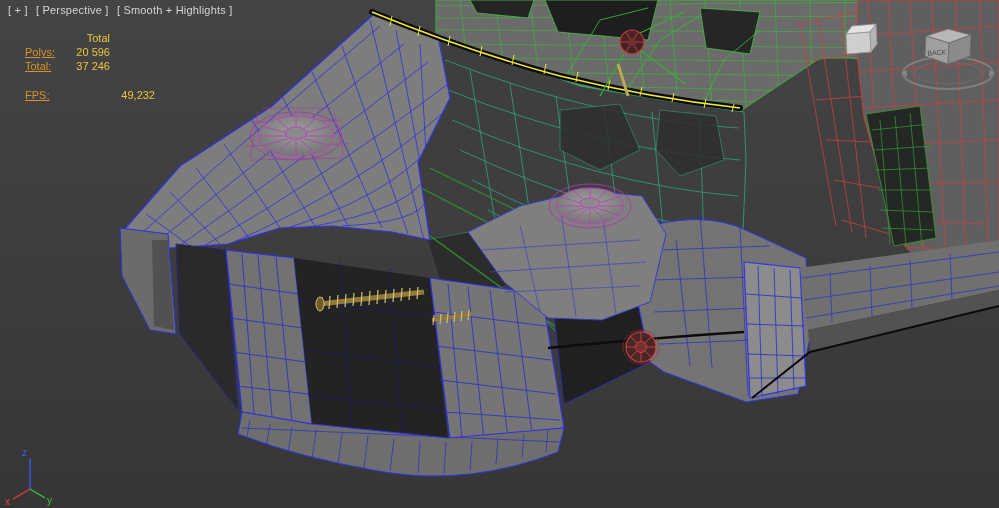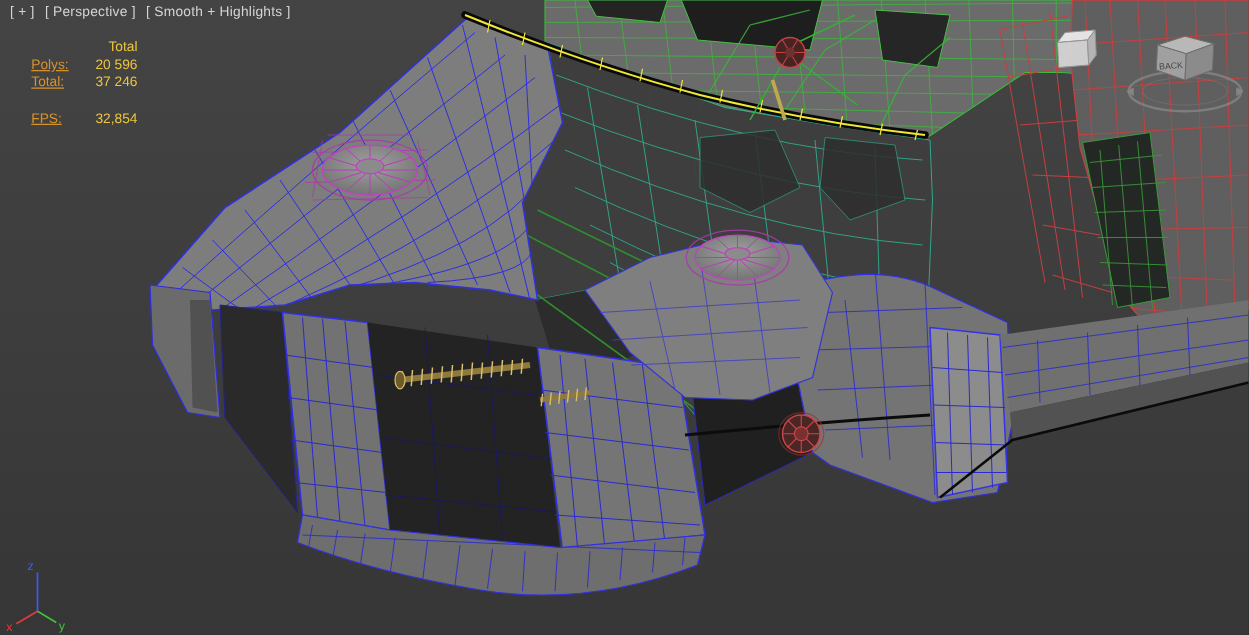--- a/index.html
+++ b/index.html
@@ -6,21 +6,21 @@
   .screen{position:relative;width:999px;height:508px;overflow:hidden;
           font-family:"Liberation Sans",sans-serif;background:#3d3d3d;}
   .screen svg{position:absolute;left:0;top:0;}
   .vp-label{position:absolute;left:8px;top:4px;font-size:11px;color:#d4d4d4;
             letter-spacing:.2px;user-select:none;white-space:nowrap;}
   .vp-label span{margin-right:5px;cursor:pointer;}
   .stats{position:absolute;left:12px;top:31px;font-size:11px;line-height:14px;margin-left:13px;}
   .stats .row{display:flex;}
   .stats .label{width:37px;color:#d8922a;text-decoration:underline;}
   .stats .value{width:48px;text-align:right;color:#edc63e;}
-  .stats .fps{margin-top:15px;}
+  .stats .fps{margin-top:15px;gap:45px;}
   text{font-family:"Liberation Sans",sans-serif;}
 </style>
 </head>
 <body>
 
 <div class="screen">
 
 <svg width="999" height="508" viewBox="0 0 999 508">
   <defs>
     <linearGradient id="bg" x1="0" y1="0" x2="0" y2="1">
@@ -204,17 +204,17 @@
     <div class="row">
       <span class="label">Polys:</span>
       <span class="value">20 596</span>
     </div>
     <div class="row">
       <span class="label">Total:</span>
       <span class="value">37 246</span>
     </div>
     <div class="row fps">
       <span class="label">FPS:</span>
-      <span class="value">32,854</span>
+      <span class="value">49,232</span>
     </div>
   </div>
 
 </div>
 
 </body></html>

